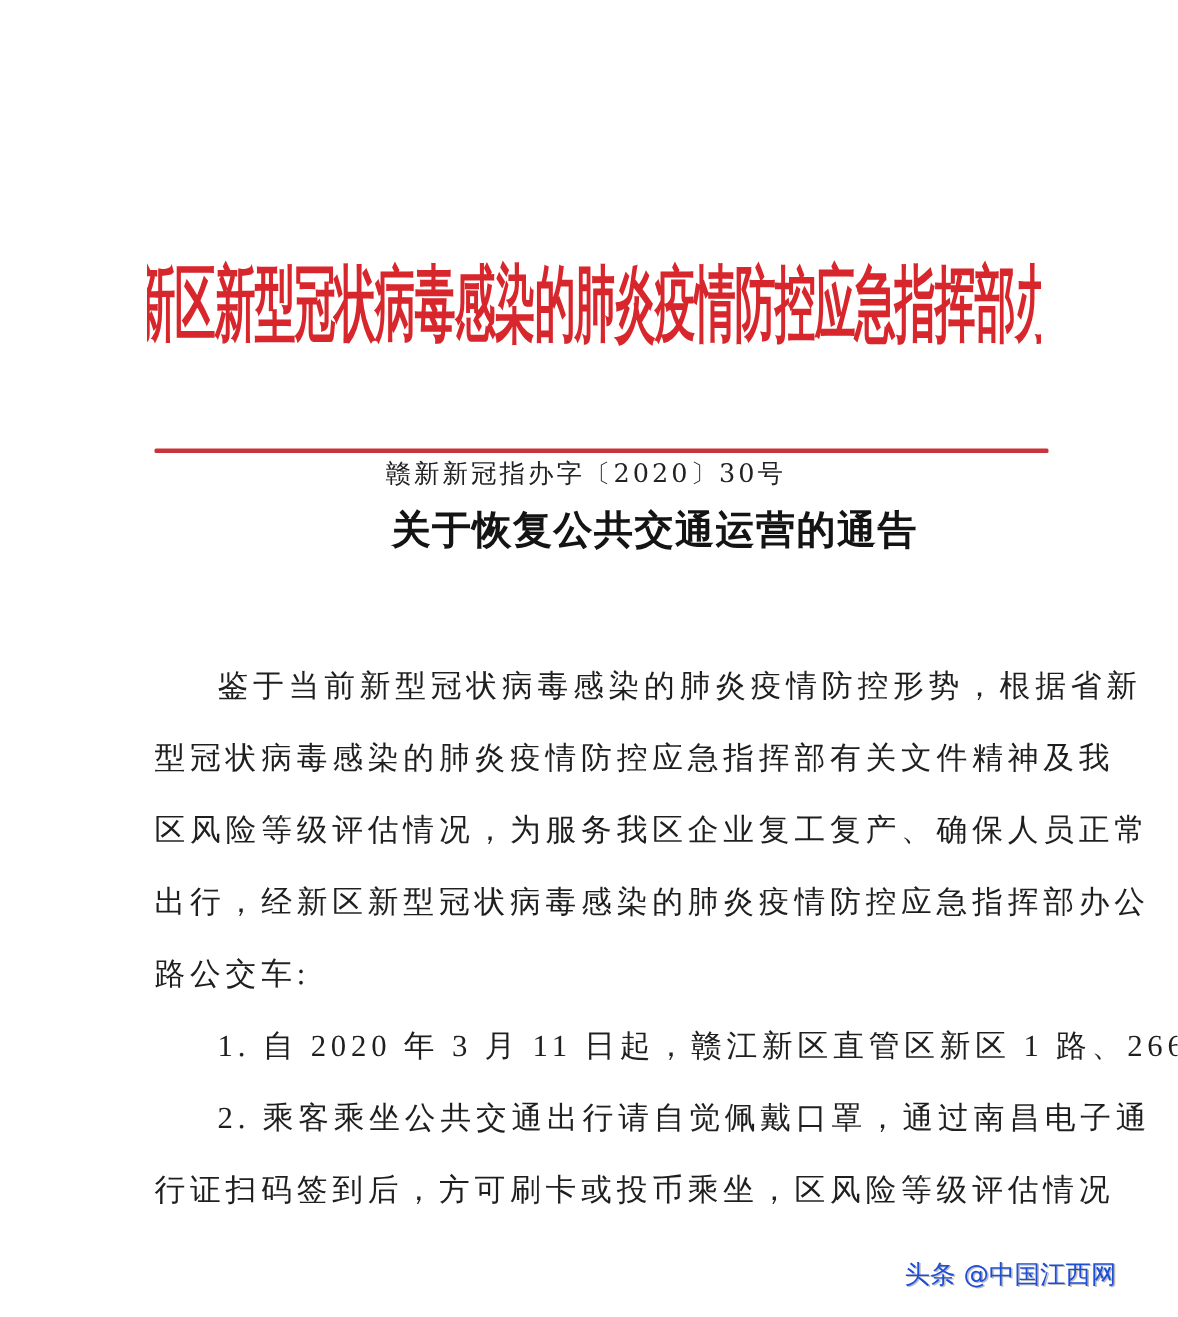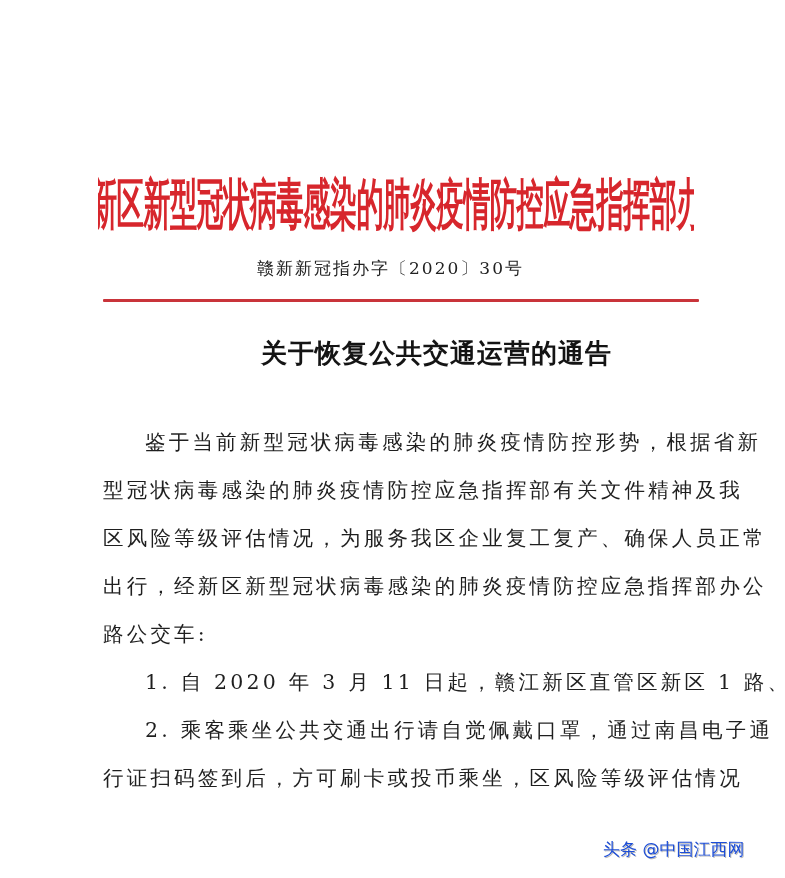--- a/index.html
+++ b/index.html
@@ -47,21 +47,21 @@
   .doc-number {
     position: absolute;
     left: 0;
     width: 785px;
     top: 257px;
     text-align: center;
     font-size: 17px;
     letter-spacing: 2px;
     color: #222;
   }
-  .doc-number span { display: inline-block; margin-left: -4px; }
+  .doc-number span { display: inline-block; margin-left: -4px; margin-top: 47px; }
   .red-rule {
     position: absolute;
     left: 103px;
     top: 299px;
     width: 596px;
     height: 3px;
     background: #c9343a;
     border-radius: 1px;
   }
   .notice-title {
@@ -73,22 +73,23 @@
     font-size: 26px;
     font-weight: bold;
     color: #141414;
     letter-spacing: 1px;
     margin-left: 40px;
   }
   .notice-title span { display:inline-block; margin-left: 8px; }
   .body {
     position: absolute;
     left: 103px;
-    top: 424px;
+    top: 440px;
     width: 600px;
+    font-family: Liberation Serif, serif;
   }
   .line {
     height: 48px;
     line-height: 36px;
     font-size: 20.5px;
     white-space: nowrap;
     color: #1f1f1f;
     letter-spacing: 3.2px;
   }
   .line.indent { padding-left: 42px; }

